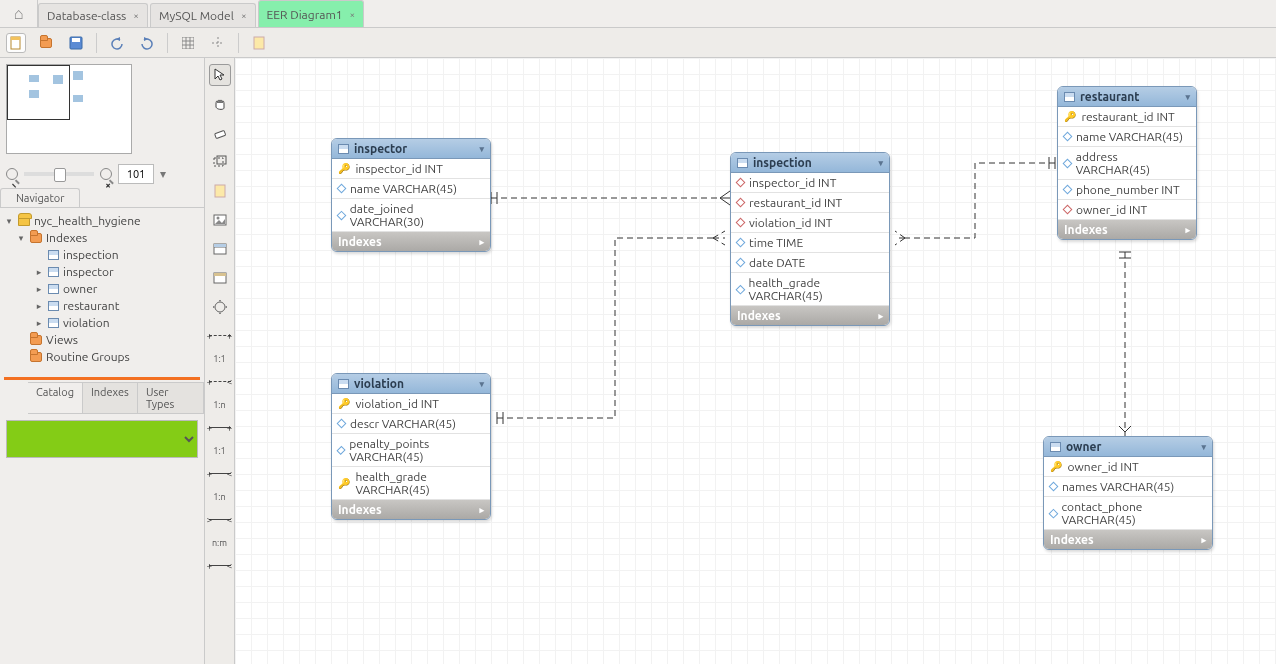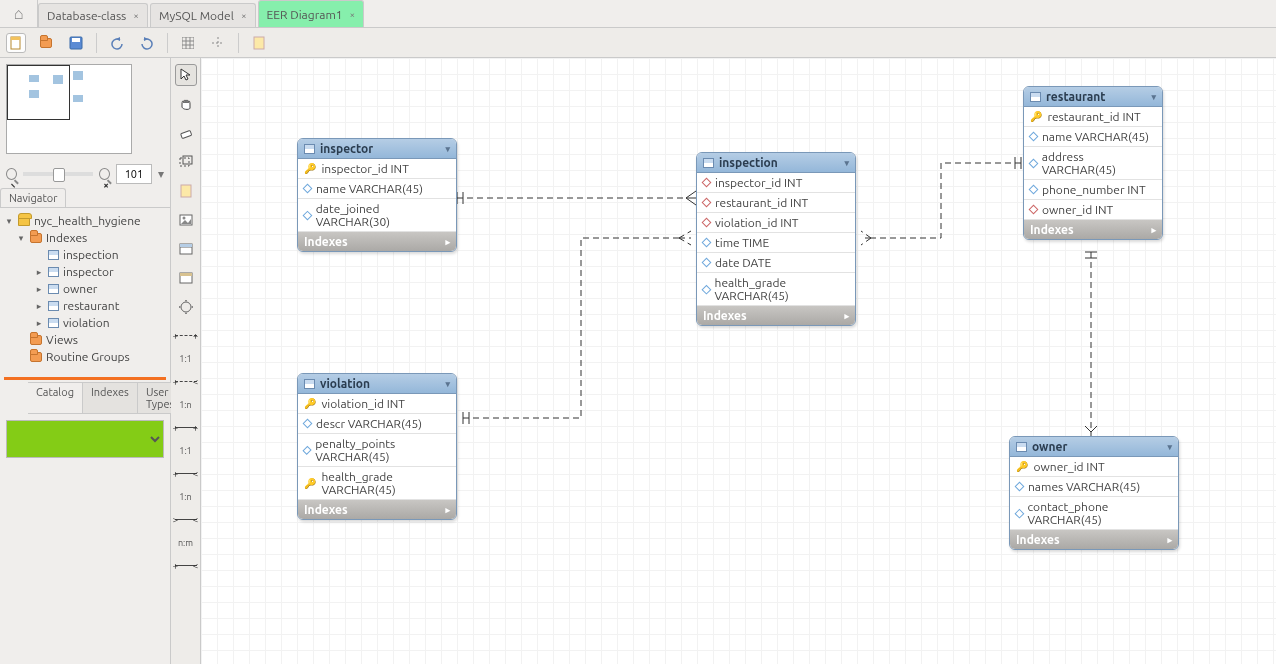--- a/index.html
+++ b/index.html
@@ -15,31 +15,31 @@
 
 .toolbar { height: 30px; background: #eeece9; border-bottom: 1px solid #cacaca; display: flex; align-items: center; padding: 0 6px; gap: 10px; }
 .tb-btn { width: 20px; height: 20px; display:flex; align-items:center; justify-content:center; }
 .tb-btn.boxed { border:1px solid #bbb; border-radius:3px; background:#fdfdfd;}
 .tb-sep { width:1px; height:20px; background:#ccc;}
 
 
 .main-area { display:flex; height: calc(664px - 28px - 30px); }
 
 
-.left-panel { width: 171px; background:#f0eeec; border-right:1px solid #cacaca; display:flex; flex-direction:column; }
+.left-panel { width: 205px; background:#f0eeec; border-right:1px solid #cacaca; display:flex; flex-direction:column; }
 .minimap-zone { padding:6px; }
 .minimap { width:126px; height:90px; border:1px solid #aaa; background:#fff; position:relative; }
 .minimap .mm-rect { position:absolute; border:1px solid #333; }
 .minimap .mm-tbl { position:absolute; background:#a3c4e0; }
 .zoom-row { display:flex; align-items:center; gap:6px; padding:4px 6px; }
 .zoom-row .slider { flex:0 0 70px; height:4px; background:#ddd; position:relative; }
 .zoom-row .slider::after { content:""; position:absolute; left:30px; top:-4px; width:10px; height:12px; background:#fff; border:1px solid #999; border-radius:2px;}
 .zoom-row input { width:36px; height:20px; border:1px solid #bbb; text-align:center; font-size:11px; }
 .nav-tabrow { display:flex; border-bottom:1px solid #cacaca; }
-.nav-tab { padding:3px 8px; font-size:11px; color:#555; border:1px solid #cacaca; border-bottom:none; background:#f6f4f2; margin-right:2px; border-top-left-radius:3px; border-top-right-radius:3px;}
+.nav-tab { padding:3px 15px; font-size:11px; color:#555; border:1px solid #cacaca; border-bottom:none; background:#f6f4f2; margin-right:2px; border-top-left-radius:3px; border-top-right-radius:3px;}
 .nav-tab.solo { background:#f0eeec;}
 
 .schema-tree { flex:0 0 auto; padding:4px 0; }
 .tree-row { display:flex; align-items:center; gap:4px; padding:2px 4px; font-size:12px; color:#444; }
 .tree-row .arrow { width:10px; text-align:center; color:#666; font-size:9px;}
 .tree-indent1 { padding-left:16px; }
 .tree-indent2 { padding-left:34px; }
 .orange-bar { height:3px; background:#f37021; margin: 8px 4px 2px 4px;}
 
 .catalog-tabs { display:flex; border-top:1px solid #cacaca; border-bottom:1px solid #cacaca;margin-left:28px; }

